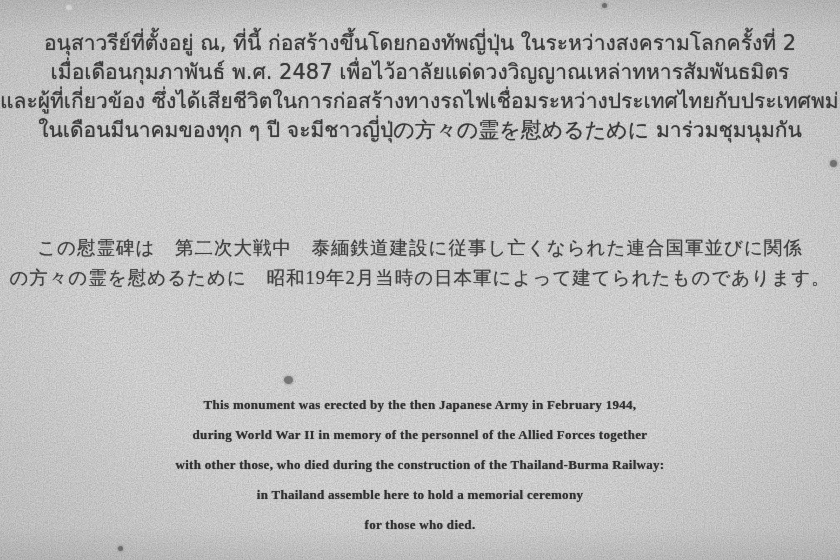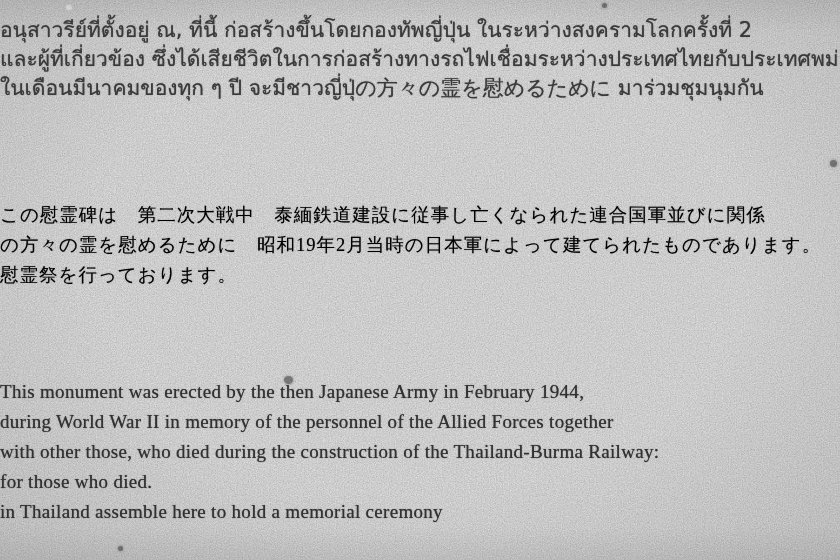--- a/index.html
+++ b/index.html
@@ -21,44 +21,46 @@
   .vignette {
     position: absolute; inset: 0;
     background:
       radial-gradient(ellipse at 50% 46%, rgba(0,0,0,0) 55%, rgba(0,0,0,0.09) 100%),
       linear-gradient(rgba(0,0,0,0.07), rgba(0,0,0,0) 6%, rgba(0,0,0,0) 94%, rgba(0,0,0,0.06));
     pointer-events: none;
   }
   .text-layer { position: absolute; inset: 0; }
   .block {
     position: absolute; left: 0; right: 0;
+    text-align: center;
+    margin-top: 13px;
   }
   .line { white-space: nowrap; }
   .thai-block {
     top: 16px;
     font-family: "DejaVu Sans", sans-serif;
     font-size: 21px;
     line-height: 29px;
     color: #3a3a3a;
     text-shadow: 0 0 1px rgba(50,50,50,0.75);
   }
   .jp-block {
-    top: 200px;
+    top: 220px;
     font-family: "Liberation Serif", "DejaVu Serif", serif;
     font-size: 18.5px;
     line-height: 30px;
     letter-spacing: 1px;
-    color: #000000;
+    color: #404040;
     text-shadow: 0 0 1px rgba(70,70,70,0.7);
   }
   .en-block {
     top: 377px;
     font-family: "Liberation Serif", "DejaVu Serif", serif;
-    font-weight: 400;
-    font-size: 19px;
+    font-weight: 700;
+    font-size: 13px;
     line-height: 30px;
     letter-spacing: 0.3px;
     color: #313131;
     text-shadow: 0 0 1px rgba(45,45,45,0.8);
   }
   .blemish {
     position: absolute;
     border-radius: 50%;
     pointer-events: none;
   }
@@ -89,32 +91,32 @@
   <div class="blemish dark" style="left:284px; top:376px; width:9px; height:8px;"></div>
   <div class="blemish dark" style="left:830px; top:160px; width:7px; height:7px;"></div>
   <div class="blemish dark" style="left:602px; top:3px;  width:5px; height:5px;"></div>
   <div class="blemish dark" style="left:118px; top:546px; width:5px; height:5px;"></div>
   <div class="blemish light" style="left:66px;  top:5px;  width:6px; height:5px;"></div>
 
   <div class="text-layer">
 
     <div class="block thai-block">
       <div class="line">อนุสาวรีย์ที่ตั้งอยู่ ณ, ที่นี้ ก่อสร้างขึ้นโดยกองทัพญี่ปุ่น ในระหว่างสงครามโลกครั้งที่ 2</div>
+      <div class="line">เมื่อเดือนกุมภาพันธ์ พ.ศ. 2487 เพื่อไว้อาลัยแด่ดวงวิญญาณเหล่าทหารสัมพันธมิตร</div>
       <div class="line">และผู้ที่เกี่ยวข้อง ซึ่งได้เสียชีวิตในการก่อสร้างทางรถไฟเชื่อมระหว่างประเทศไทยกับประเทศพม่า</div>
       <div class="line">ในเดือนมีนาคมของทุก ๆ ปี จะมีชาวญี่ปุ่の方々の霊を慰めるために มาร่วมชุมนุมกัน</div>
     </div>
 
     <div class="block jp-block">
       <div class="line">この慰霊碑は　第二次大戦中　泰緬鉄道建設に従事し亡くなられた連合国軍並びに関係</div>
       <div class="line">の方々の霊を慰めるために　昭和19年2月当時の日本軍によって建てられたものであります。</div>
-      <div class="line">慰霊祭を行っております。</div>
     </div>
 
     <div class="block en-block">
       <div class="line">This monument was erected by the then Japanese Army in February 1944,</div>
       <div class="line">during World War II in memory of the personnel of the Allied Forces together</div>
       <div class="line">with other those, who died during the construction of the Thailand-Burma Railway:</div>
+      <div class="line">in Thailand assemble here to hold a memorial ceremony</div>
       <div class="line">for those who died.</div>
-      <div class="line">in Thailand assemble here to hold a memorial ceremony</div>
     </div>
 
   </div>
 </div>
 
 </body></html>

